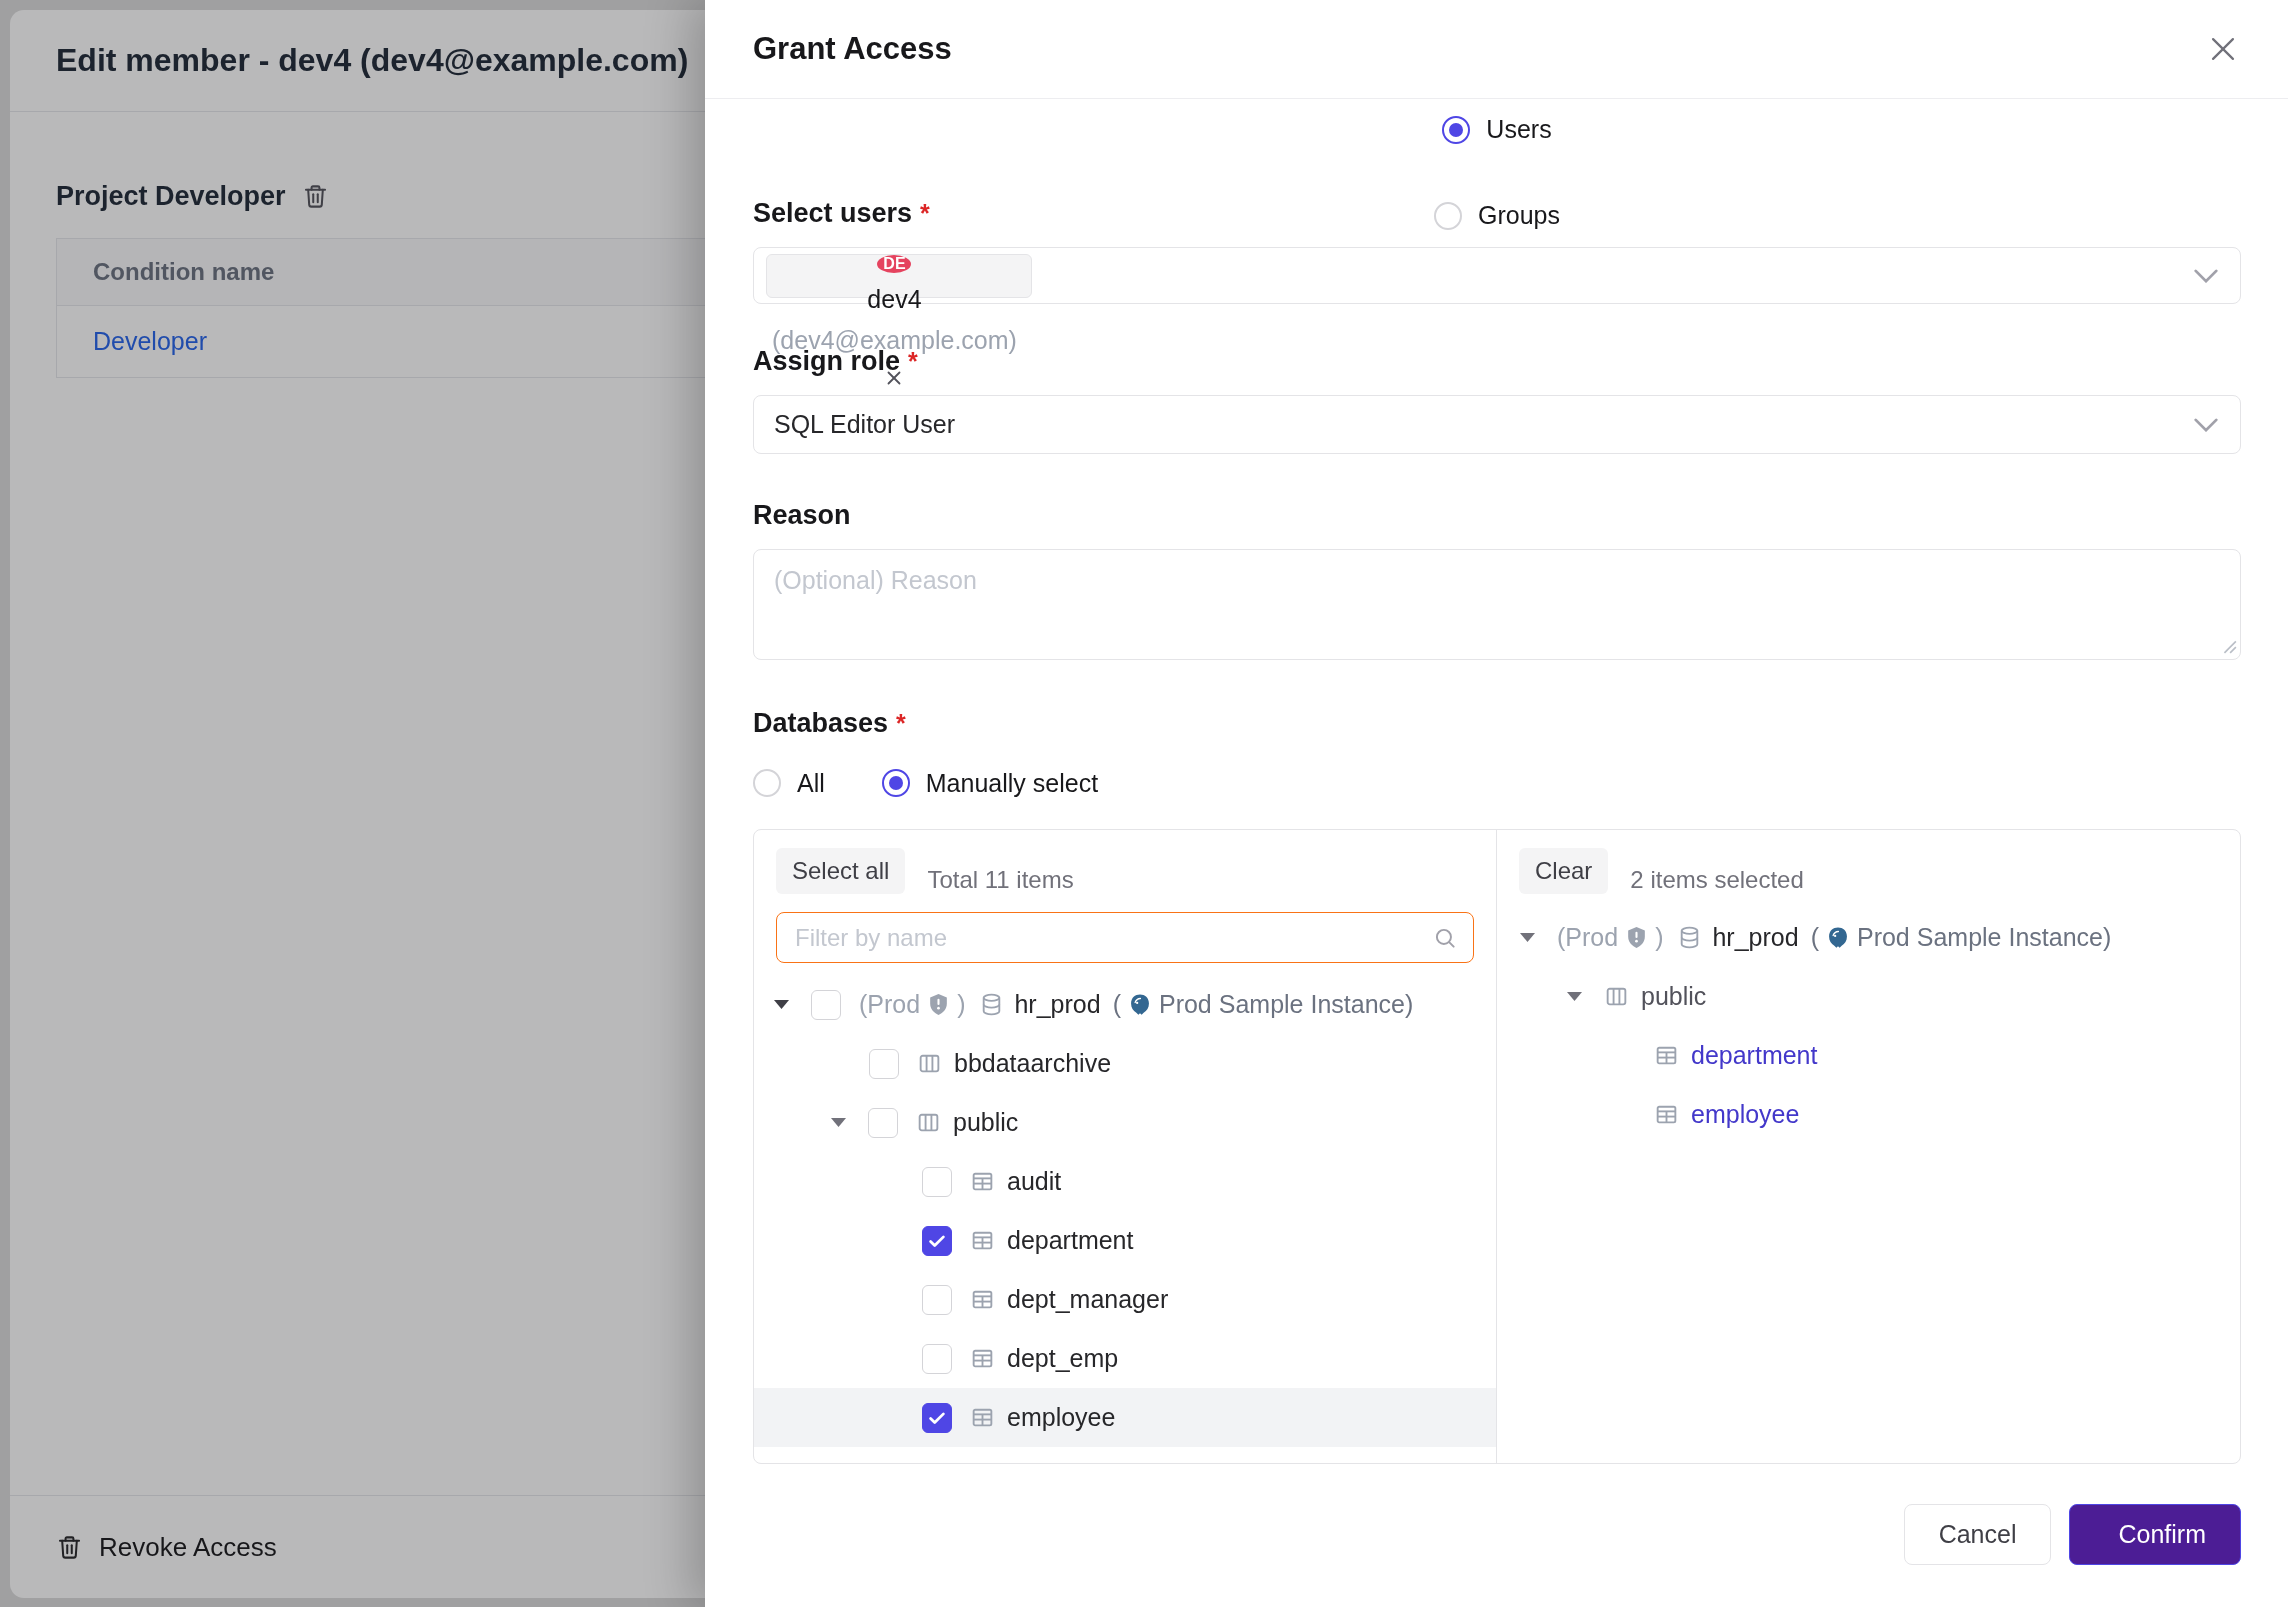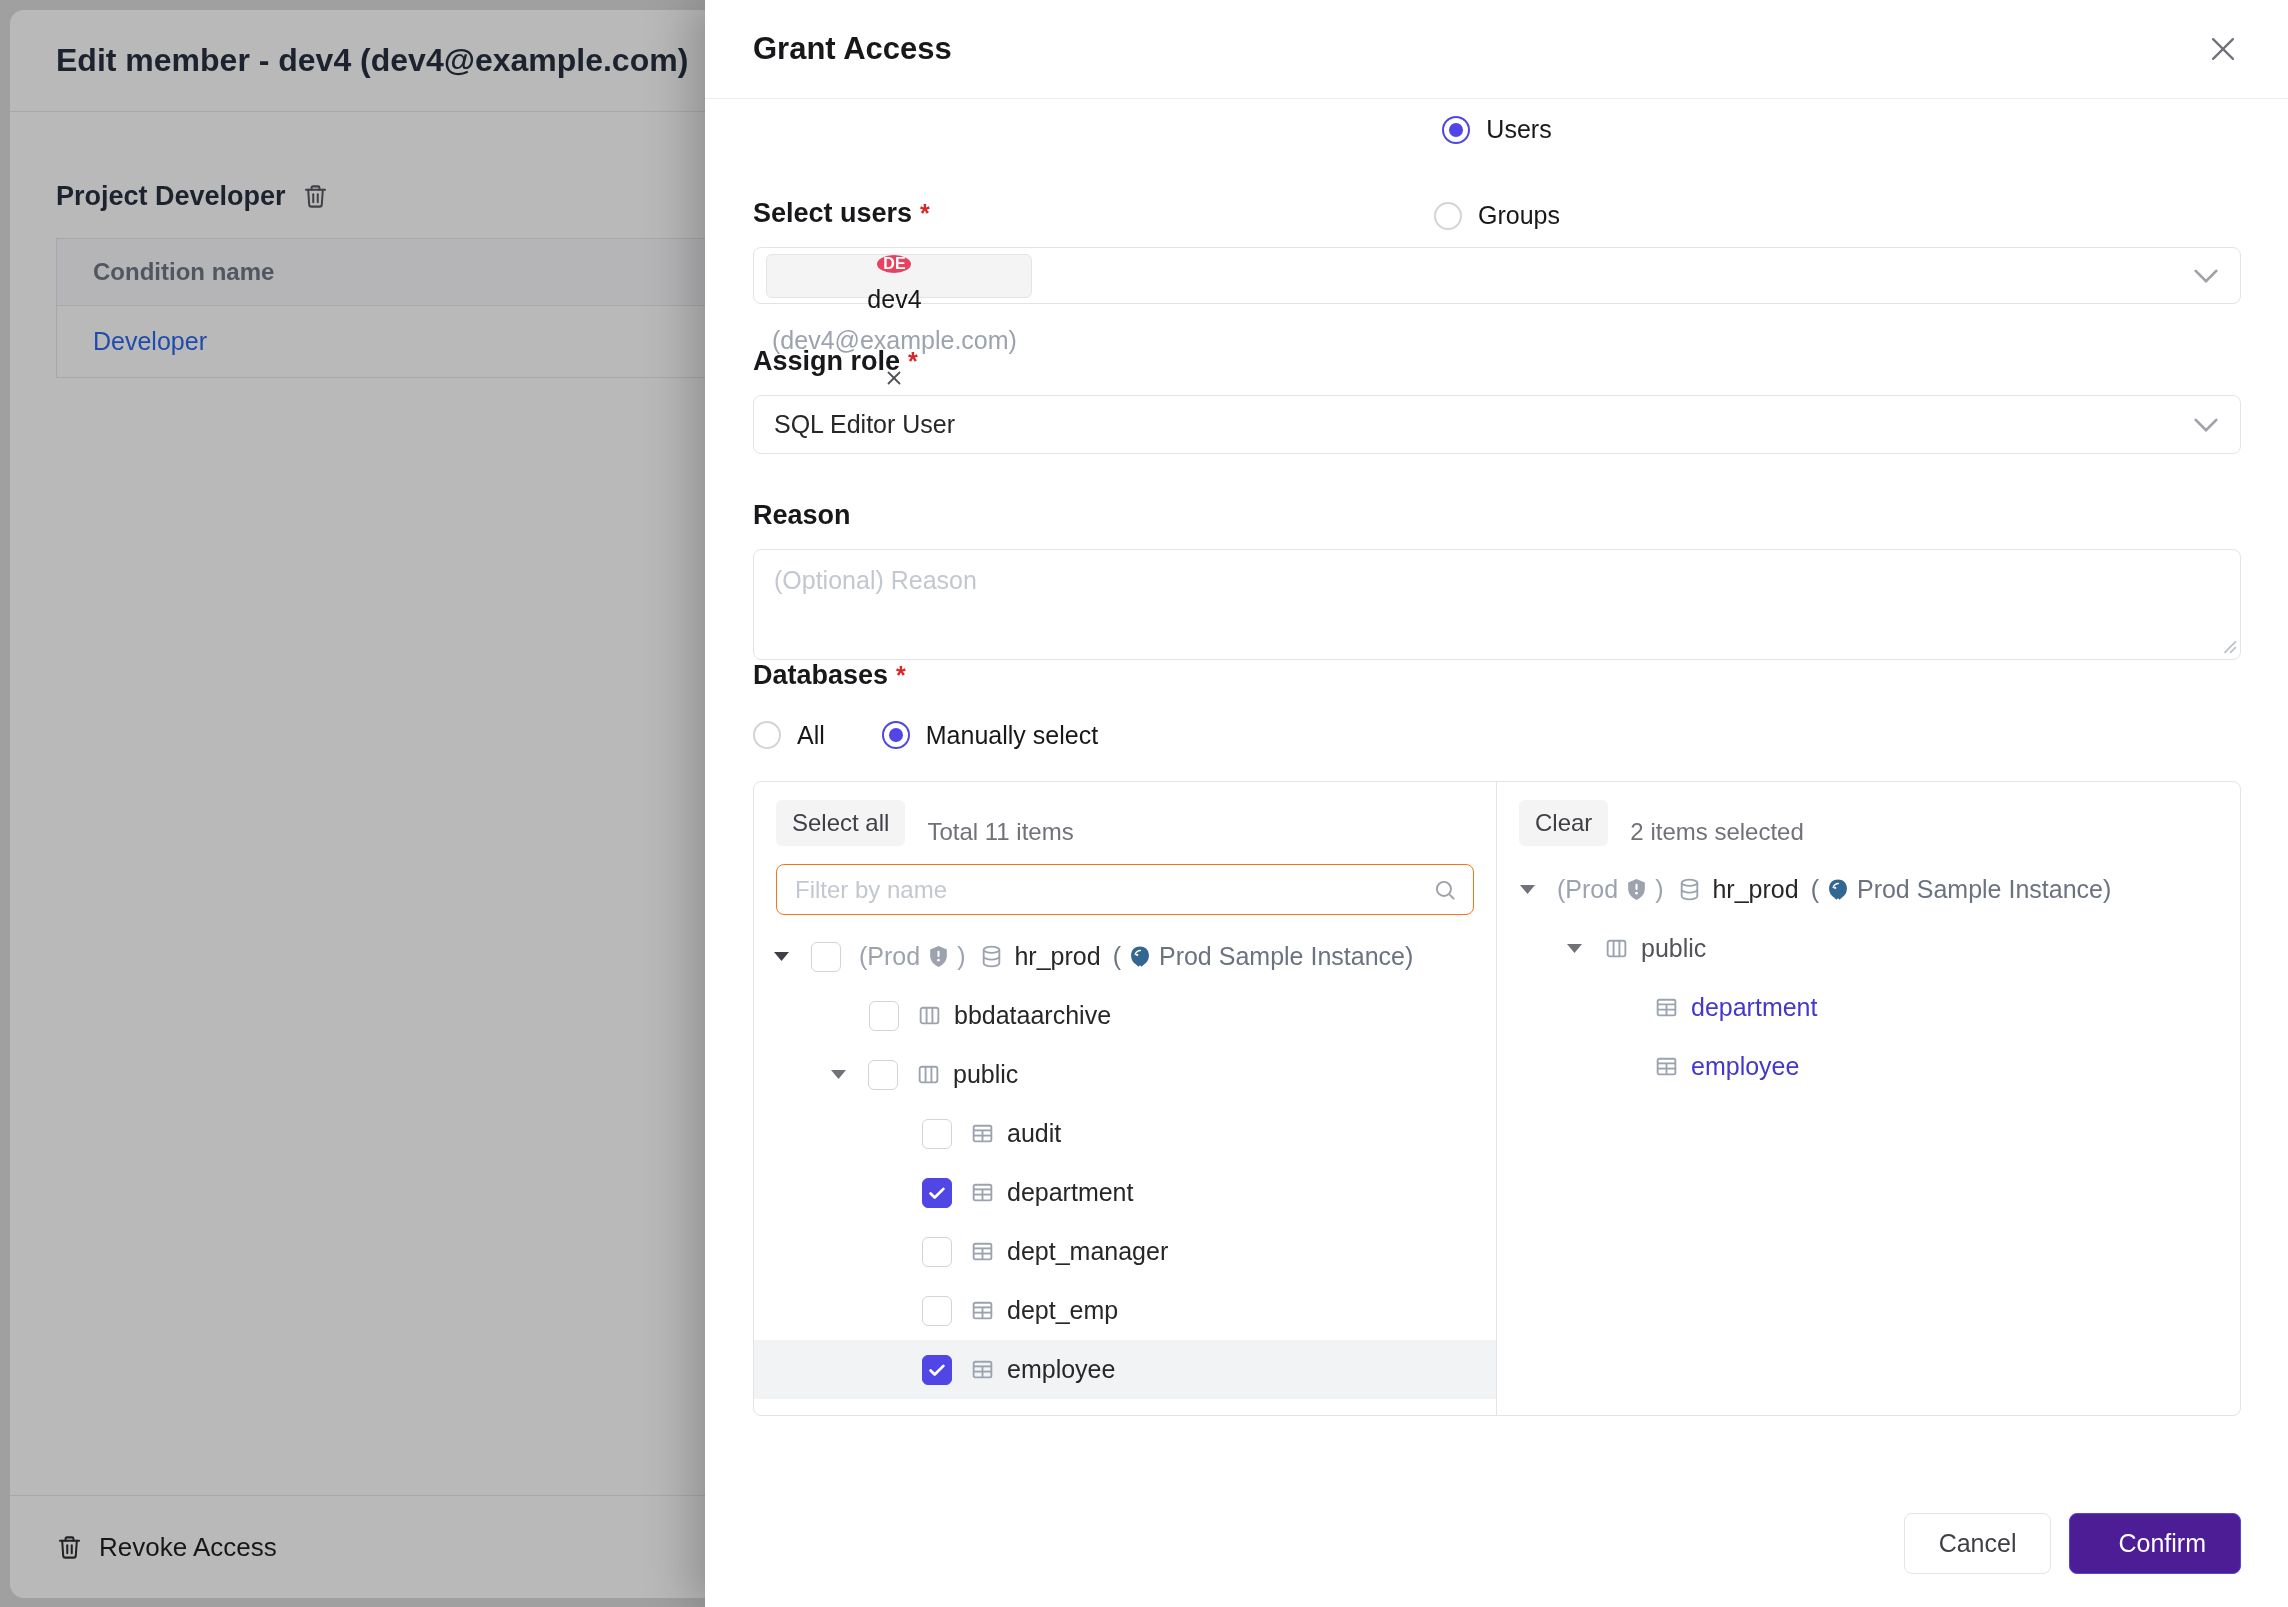--- a/index.html
+++ b/index.html
@@ -45,21 +45,21 @@
   .radio.checked::after { content:""; display:block; width:14px; height:14px; margin:5px;
     border-radius:50%; background:#4f46e5; }
   .radio-label { font-size:25px; color:#18181b; }
   .scope-radios { margin-top:16px; height:55px;flex-direction:column; }
 
   .fld-label { font-size:27px; font-weight:600; color:#18181b; display:flex; align-items:baseline; }
   .req { color:#dc2626; margin-left:8px; font-size:25px; font-weight:bold; }
   .lbl-users { margin-top:28px; }
   .lbl-role  { margin-top:42px; }
   .lbl-reason{ margin-top:46px; }
-  .lbl-db    { }
+  .lbl-db    { margin-top:48px; }
 
   .select-box { margin-top:18px; height:57px; border:1px solid #e4e4e7; border-radius:8px;
     display:flex; align-items:center; padding:0 22px 0 12px; background:#fff; cursor:pointer; }
   .chip { display:flex; align-items:center; gap:12px; background:#f4f4f5; border:1px solid #e4e4e7;
     border-radius:6px; height:44px; padding:0 14px 0 5px;flex-direction:column; }
   .avatar { width:34px; height:34px; border-radius:50%; background:#e5435f; color:#fff;
     font-size:16px; font-weight:bold; display:flex; align-items:center; justify-content:center; }
   .chip-name { font-size:25px; color:#18181b; }
   .chip-email { font-size:25px; color:#9ca3af; }
   .chip-x { width:22px; height:22px; color:#52525b; cursor:pointer; display:flex; align-items:center; }
@@ -103,21 +103,21 @@
   .sp-r6 { margin-right:6px; } .sp-r10 { margin-right:10px; } .sp-r14 { margin-right:14px; }
   .tname { margin-right:12px; }
   .link-ind { color:#4338ca; font-weight:500; }
   .t-public-r { color:#52525b; }
 
   .pl-20 { padding-left:20px; } .pl-78 { padding-left:77px; } .pl-116 { padding-left:115px; }
   .pl-170 { padding-left:168px; }
   .pr-23 { padding-left:23px; } .pr-71 { padding-left:70px; } .pr-159 { padding-left:157px; }
   .rtree-gap { margin-top:14px; }
 
-  .modal-footer { position:absolute; left:0; right:0; bottom:0; padding:28px 48px 34px;
+  .modal-footer { position:absolute; left:0; right:0; bottom:9px; padding:28px 48px 34px;
     display:flex; justify-content:flex-end; gap:18px; background:#fff; }
   .btn { height:61px; padding:0 34px; border-radius:8px; font-size:25px; font-weight:500;
     display:flex; align-items:center; cursor:pointer; }
   .btn-cancel { background:#fff; border:1px solid #e4e4e7; color:#3f3f46; }
   .btn-confirm { background:#4c1d95; border:1px solid #4f46e5; color:#fff;padding-left:48px; }
 
   svg { display:block; }
 </style>
 </head>
 <body>

